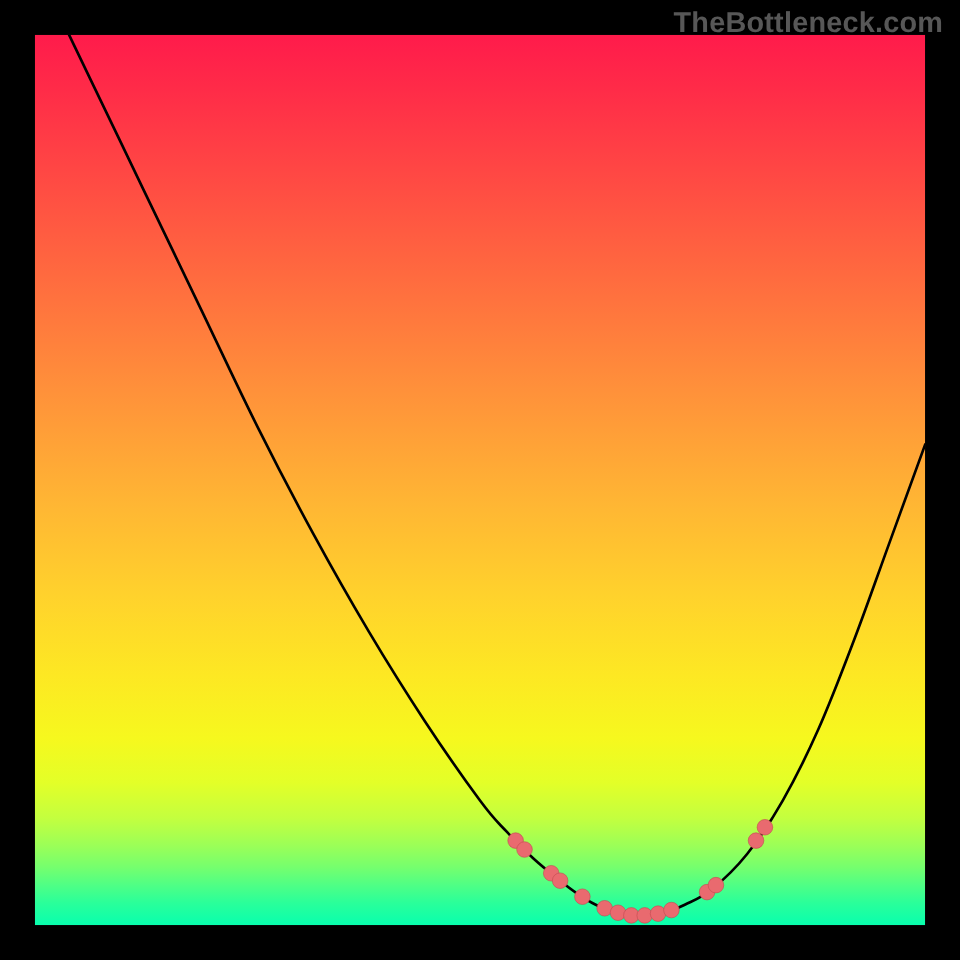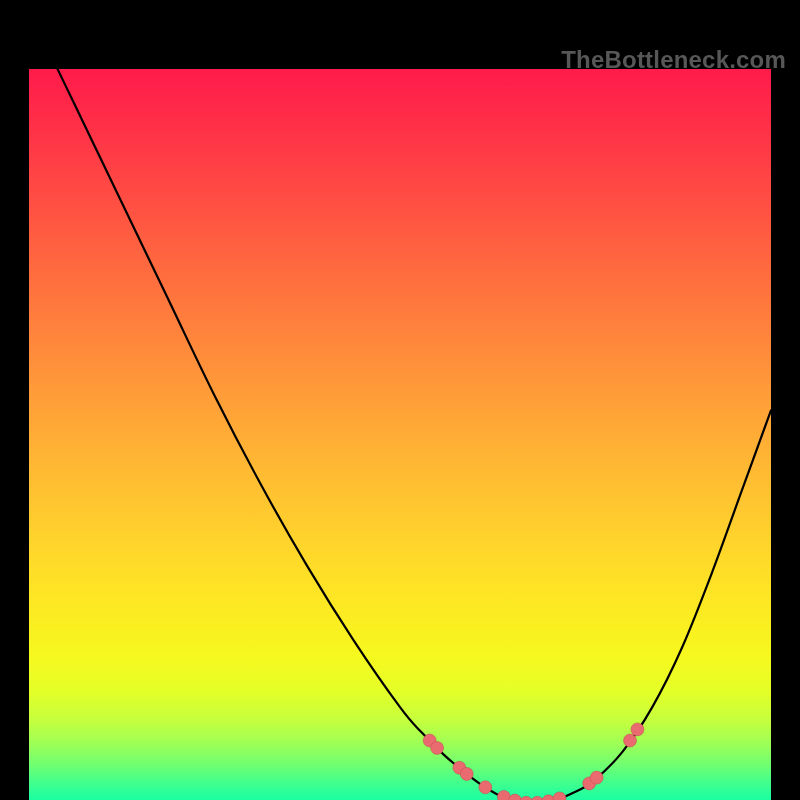--- a/index.html
+++ b/index.html
@@ -1,17 +1,17 @@
 <!DOCTYPE html>
 <html><head>
 <meta charset="utf-8">
 <style>
   * { margin: 0; padding: 0; box-sizing: border-box; }
   html, body { width: 800px; height: 800px; overflow: hidden; background: #000; }
-  .frame { position: relative; width: 800px; height: 725px; background: #000; margin-top: 40px; }
+  .frame { position: relative; width: 800px; height: 725px; background: #000; }
   .watermark {
     position: absolute;
     top: 6px;
     right: 14px;
     font-family: Arial, Helvetica, sans-serif;
     font-size: 24px;
     font-weight: bold;
     color: #575757;
     letter-spacing: 0.2px;
     z-index: 10;

